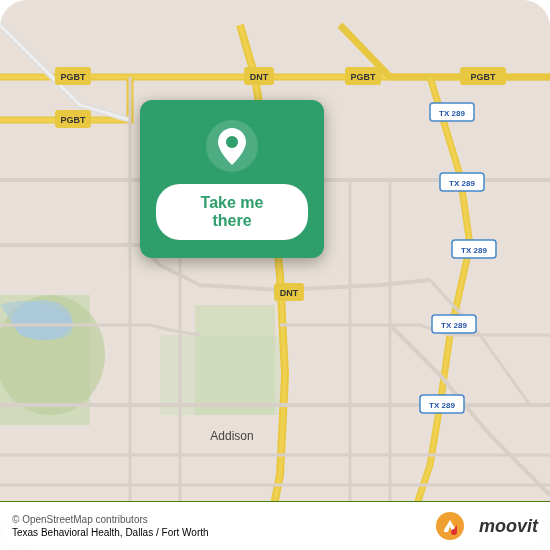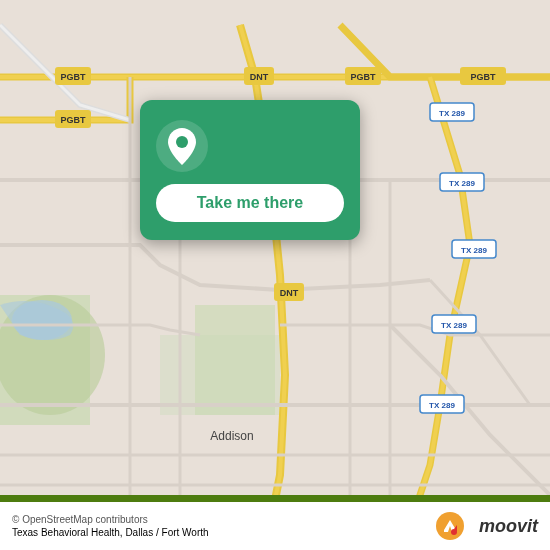--- a/index.html
+++ b/index.html
@@ -10,20 +10,21 @@
       overflow: hidden;
       font-family: Arial, sans-serif;
       position: relative;
     }
 
     #map-container {
       width: 550px;
       height: 550px;
       position: relative;
       overflow: hidden;
+      border-radius: 27px;
     }
 
     
     #map-bg {
       width: 100%;
       height: 100%;
       background-color: #e8e0d8;
       position: absolute;
       top: 0;
       left: 0;
@@ -36,26 +37,27 @@
       left: 0;
       width: 100%;
       height: 100%;
     }
 
     
     #popup-card {
       position: absolute;
       top: 100px;
       left: 140px;
-      width: 220px;
+      width: 184px;
       background-color: #2e9e6b;
       border-radius: 12px;
       padding: 20px 16px 18px;
       display: flex;
       flex-direction: column;
+      align-items: center;
       box-shadow: 0 4px 16px rgba(0,0,0,0.35);
     }
 
     #location-pin-icon {
       width: 52px;
       height: 52px;
       margin-bottom: 12px;
     }
 
     #take-me-there-btn {
@@ -75,21 +77,21 @@
     #bottom-bar {
       position: absolute;
       bottom: 0;
       left: 0;
       width: 100%;
       background-color: white;
       padding: 8px 12px;
       display: flex;
       align-items: center;
       justify-content: space-between;
-      border-top: 7px solid #4d7c0f;
+      border-top: 1px solid #4d7c0f;
       z-index: 10;
     }
 
     #bottom-left {
       display: flex;
       flex-direction: column;
     }
 
     #attribution-text {
       font-size: 10px;

